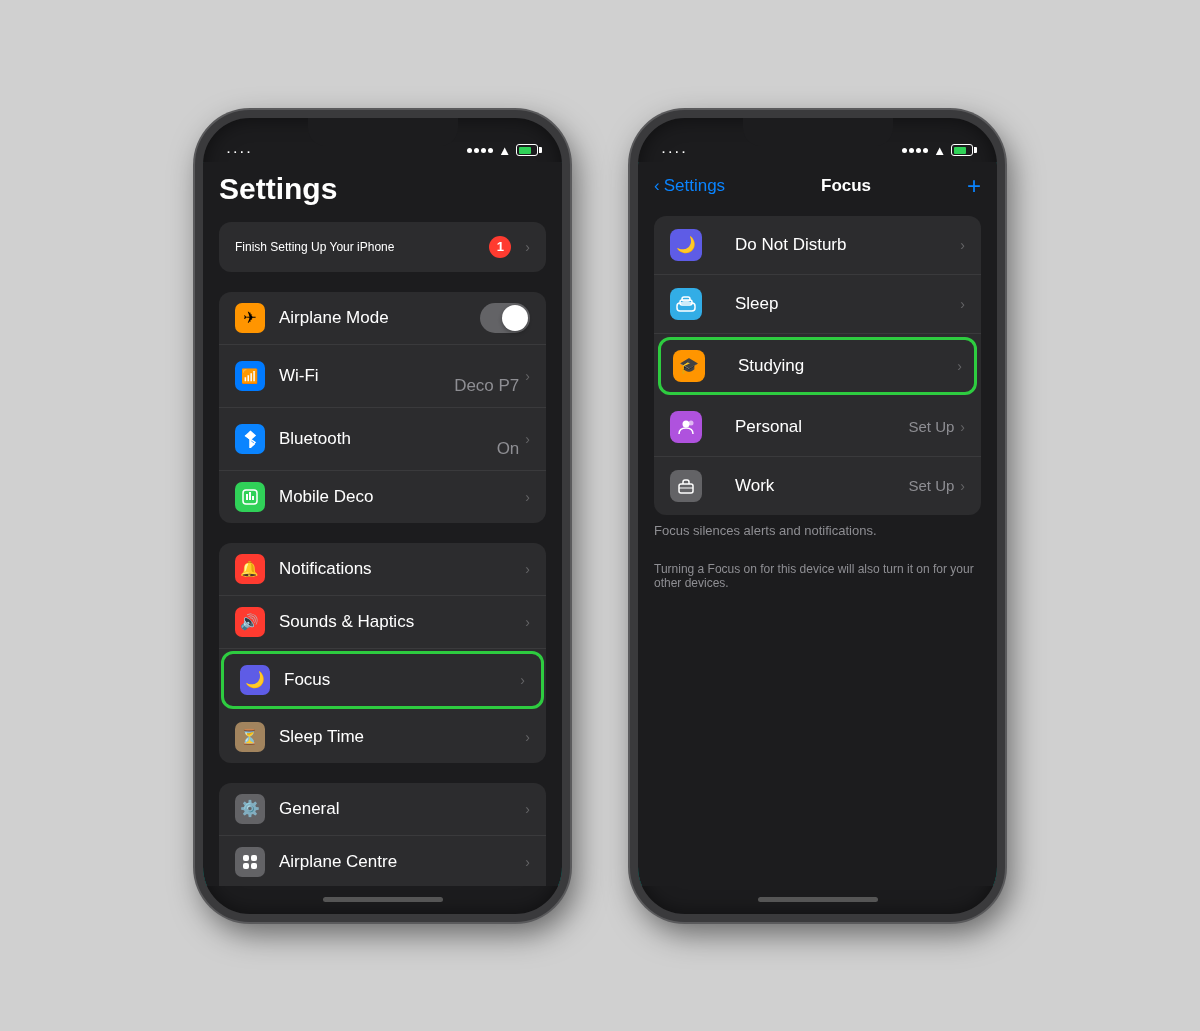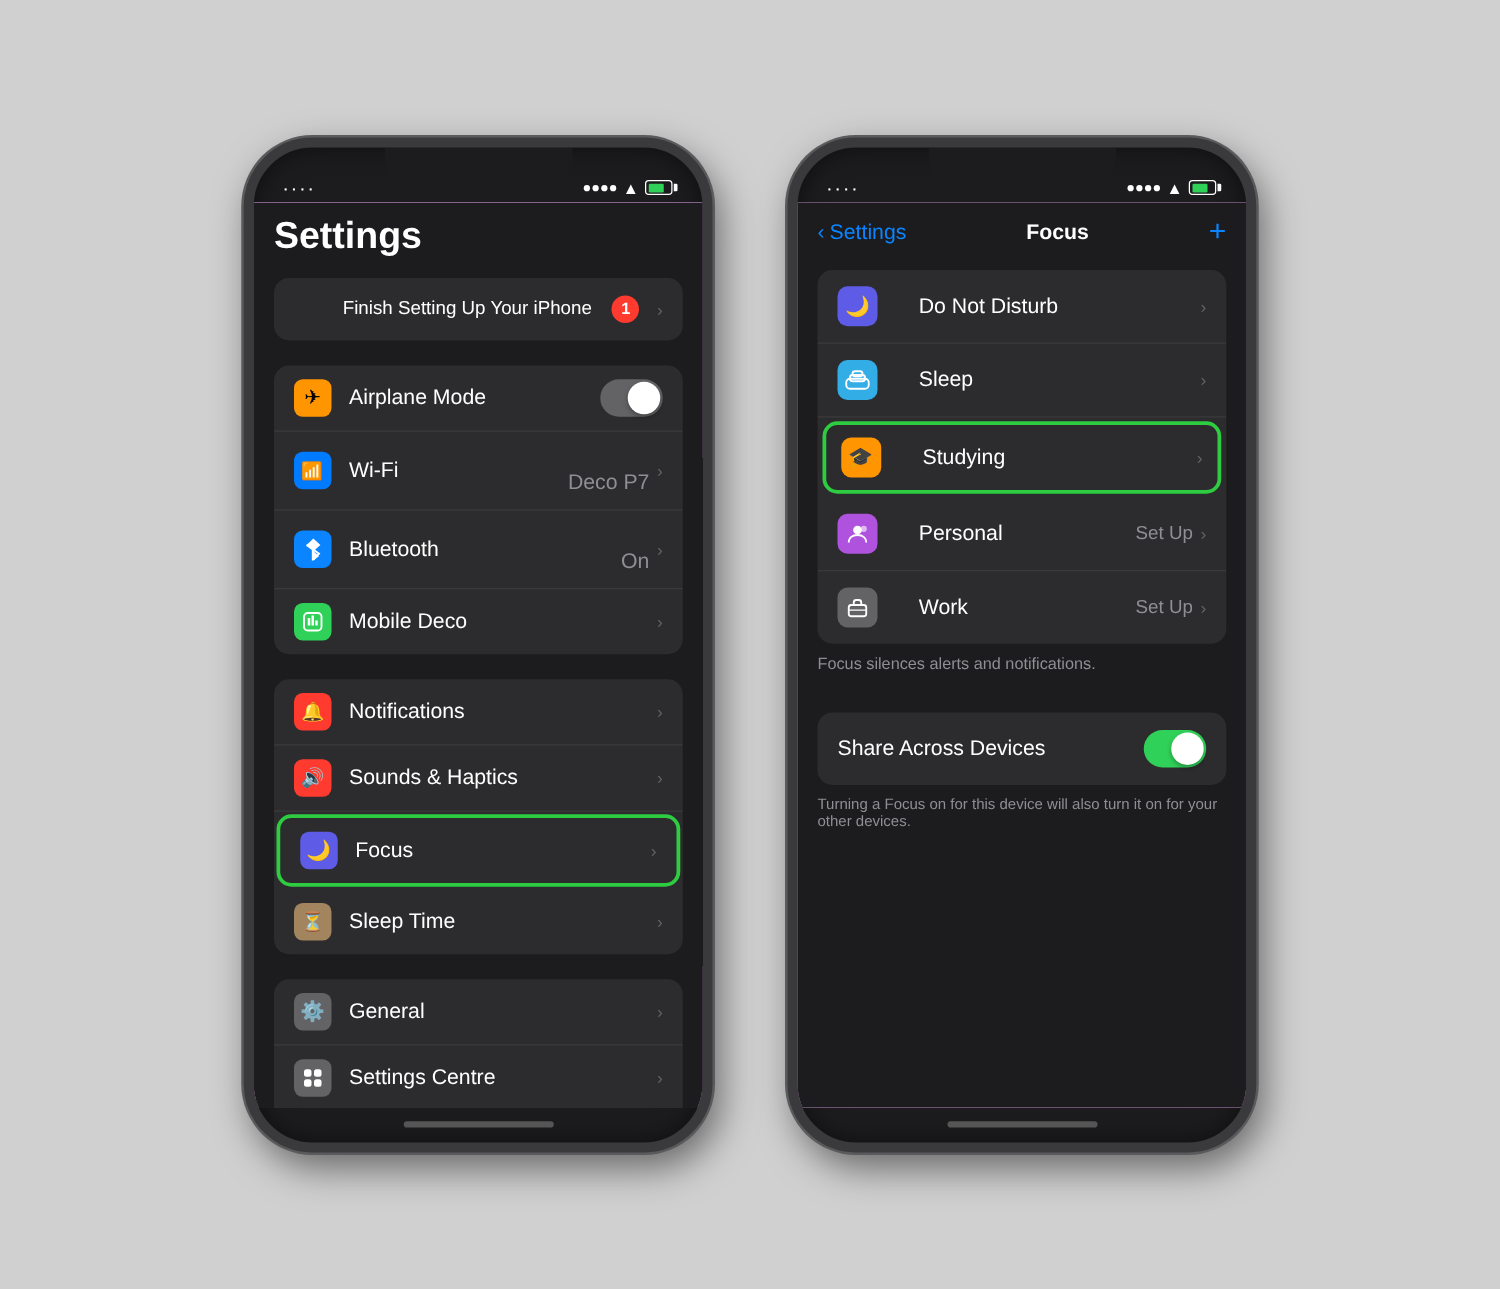--- a/index.html
+++ b/index.html
@@ -64,21 +64,21 @@
     .battery-icon::after {
       content: ''; position: absolute; right: -5px; top: 50%; transform: translateY(-50%);
       width: 3px; height: 6px; background: #fff; border-radius: 0 1px 1px 0;
     }
     .battery-fill { background: #30d158; height: 100%; width: 75%; border-radius: 1px; }
 
     
     .screen-content {
       flex: 1;
       overflow: hidden;
-      background: #f0abfc;
+      background: #14b8a6;
     }
 
     
     .settings-screen {
       padding: 0;
       overflow-y: auto;
       height: 100%;
       background: #1c1c1e;
     }
 
@@ -93,24 +93,23 @@
     .setup-banner {
       margin: 0 16px 20px;
       background: #2c2c2e;
       border-radius: 12px;
       padding: 14px 16px;
       display: flex;
       align-items: center;
       justify-content: space-between;
     }
     .setup-banner-text {
-      font-size: 15px;
+      font-size: 12px;
       font-weight: 500;
       color: #fff;
-      margin-left: 39px;
     }
     .setup-badge {
       width: 22px; height: 22px; background: #ff3b30; border-radius: 50%;
       color: #fff; font-size: 13px; font-weight: 700;
       display: flex; align-items: center; justify-content: center;
       margin-right: 8px;
     }
     .setup-right { display: flex; align-items: center; gap: 6px; }
     .chevron { color: #636366; font-size: 14px; }
 
@@ -416,21 +415,21 @@
         </div>
         <div class="settings-row">
           <div class="row-icon" style="background:#636366;border-radius:7px;display:flex;align-items:center;justify-content:center;">
             <svg width="18" height="18" viewBox="0 0 18 18" fill="white">
               <rect x="2" y="2" width="6" height="6" rx="2" fill="white"></rect>
               <rect x="10" y="2" width="6" height="6" rx="2" fill="white"></rect>
               <rect x="2" y="10" width="6" height="6" rx="2" fill="white"></rect>
               <rect x="10" y="10" width="6" height="6" rx="2" fill="white"></rect>
             </svg>
           </div>
-          <span class="row-label">Settings Centre</span>
+          <span class="row-label">Airplane Centre</span>
           <span class="chevron">›</span>
         </div>
         <div class="settings-row">
           <div class="row-icon icon-aa">AA</div>
           <span class="row-label">Display &amp; Brightness</span>
 
         </div>
 
       </div>
     </div>
@@ -532,28 +531,20 @@
             </svg>
           </div>
           <span class="focus-row-label">Work</span>
           <span class="focus-row-value">Set Up</span>
           <span class="chevron">›</span>
         </div>
       </div>
 
       <div class="focus-hint">Focus silences alerts and notifications.</div>
 
-      <div class="share-group">
-        <div class="share-row">
-          <span class="share-label">Share Across Devices</span>
-          <div class="toggle-on">
-            <div class="toggle-on-knob"></div>
-          </div>
-        </div>
-      </div>
 
       <div class="share-hint">Turning a Focus on for this device will also turn it on for your other devices.</div>
     </div>
   </div>
 
   <div class="home-indicator">
     <div class="home-bar"></div>
   </div>
 </div>
 

